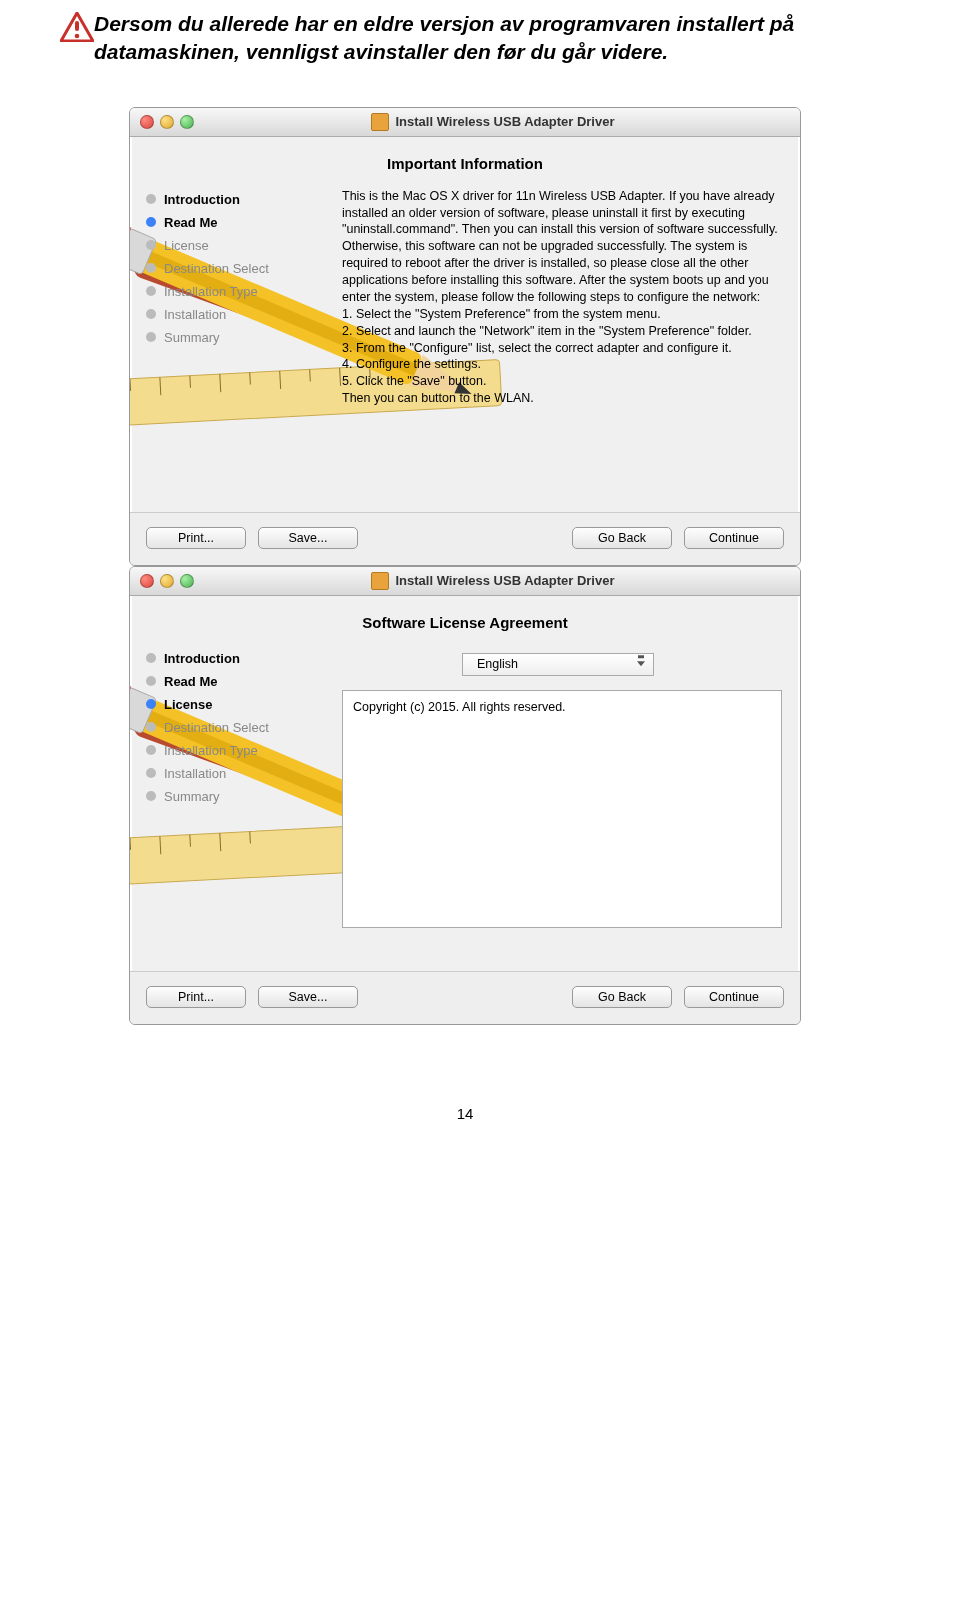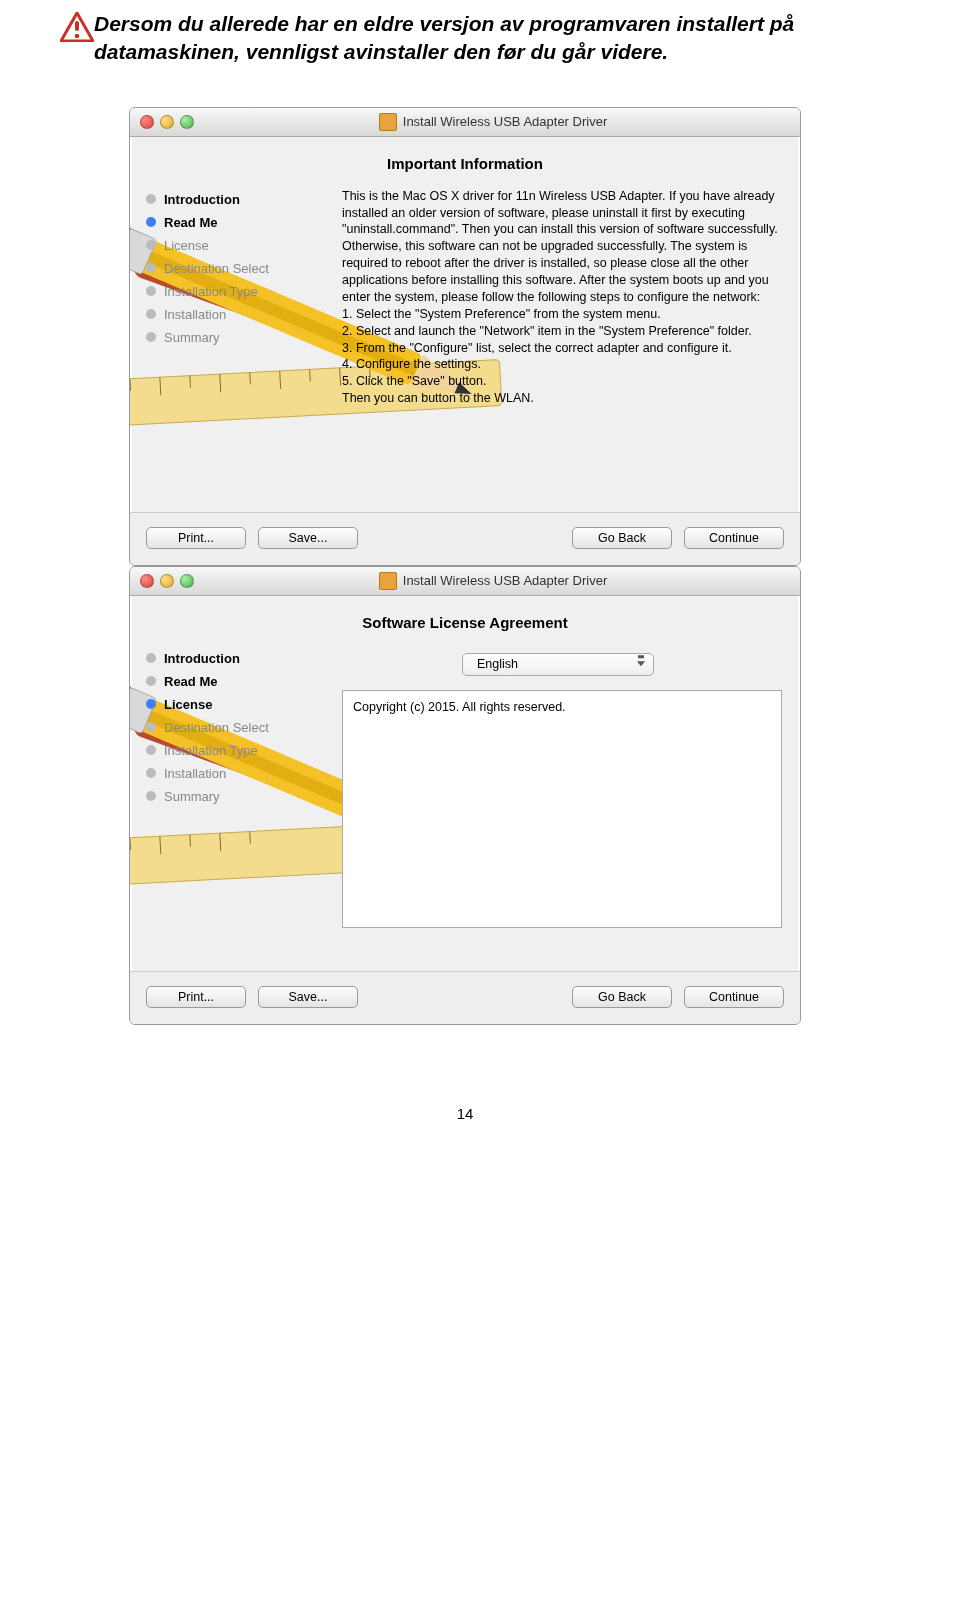--- a/index.html
+++ b/index.html
@@ -57,20 +57,21 @@
   }
   .titlebar {
     display: flex;
     align-items: center;
     gap: 2px;
     padding: 5px 10px;
     background: linear-gradient(#f8f8f8, #d8d8d8);
     border-bottom: 1px solid #aaa;
     font-size: 13px;
     color: #333;
+    font-weight: bold;
   }
   .traffic {
     display: flex;
     gap: 6px;
   }
   .dot {
     width: 12px; height: 12px; border-radius: 50%;
     border: 1px solid rgba(0,0,0,.25);
   }
   .dot.red { background: radial-gradient(circle at 30% 30%, #ff8a80, #d9463e); }
@@ -134,21 +135,21 @@
     padding: 6px 6px 6px 6px;
   }
   .license-area {
     padding-top: 6px;
   }
   .lang-select {
     display: inline-flex;
     align-items: center;
     justify-content: space-between;
     border: 1px solid #aaa;
-    border-radius: 5px;
+    border-radius: 0;
     background: linear-gradient(#fff,#eee);
     padding: 2px 26px 2px 14px;
     font-size: 12.5px;
     position: relative;
     margin: 6px 0 14px 120px;
     min-width: 150px;
   }
   .lang-select::after {
     content: "";
     position: absolute;

